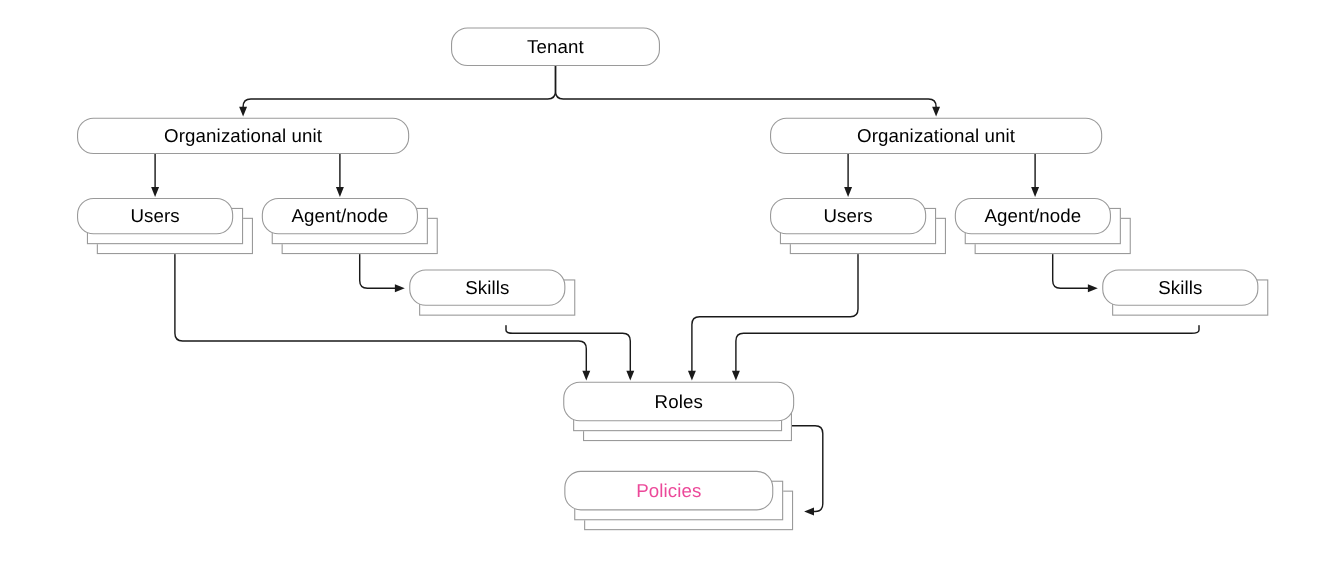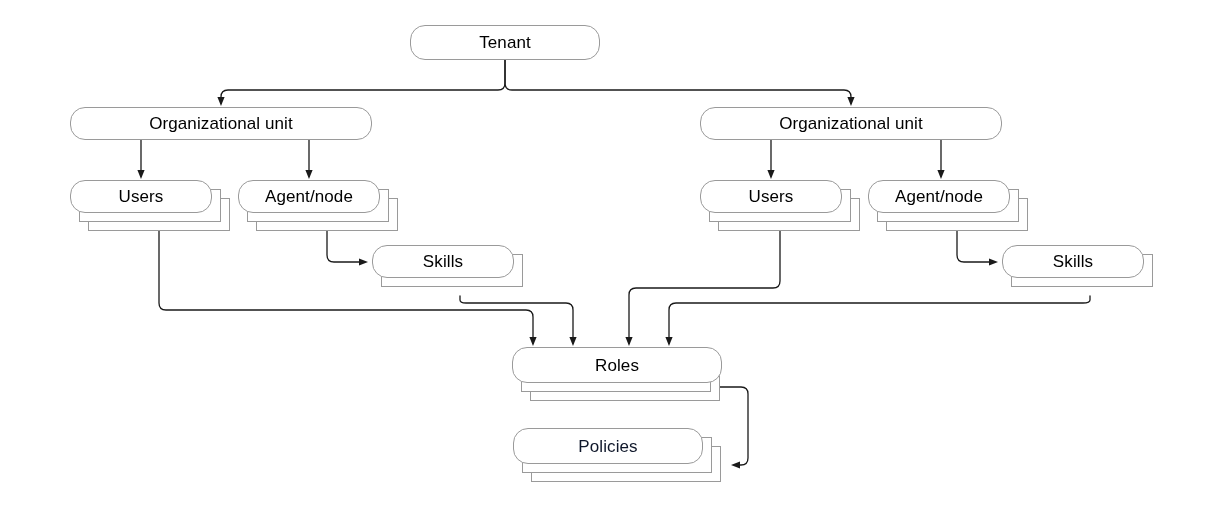--- a/index.html
+++ b/index.html
@@ -147,17 +147,17 @@
         <div class="layer" style="left: 18px; top: 18px; width: 190px; height: 36px; border-color: rgb(154, 154, 154); background: rgb(255, 255, 255); z-index: 8;"></div>
         <div class="layer" style="left: 9px; top: 9px; width: 190px; height: 36px; border-color: rgb(154, 154, 154); background: rgb(255, 255, 255); z-index: 9;"></div>
         <div class="layer top" style="left: 0px; top: 0px; width: 210px; height: 36px; border-color: rgb(154, 154, 154); background: rgb(255, 255, 255); z-index: 10;">
           <span class="node-label" style="color: rgb(0, 0, 0);">Roles</span>
         </div>
       </div>
       <div class="node" style="left: 513px; top: 428px; width: 208px; height: 54px;">
         <div class="layer" style="left: 18px; top: 18px; width: 190px; height: 36px; border-color: rgb(154, 154, 154); background: rgb(255, 255, 255); z-index: 8;"></div>
         <div class="layer" style="left: 9px; top: 9px; width: 190px; height: 36px; border-color: rgb(154, 154, 154); background: rgb(255, 255, 255); z-index: 9;"></div>
         <div class="layer top" style="left: 0px; top: 0px; width: 190px; height: 36px; border-color: rgb(154, 154, 154); background: rgb(255, 255, 255); z-index: 10;">
-          <span class="node-label" style="color: #0f172a;">Policies</span>
+          <span class="node-label" style="color: #ec4899;">Policies</span>
         </div>
       </div>
     </div>
 </div>
 
 </body></html>

